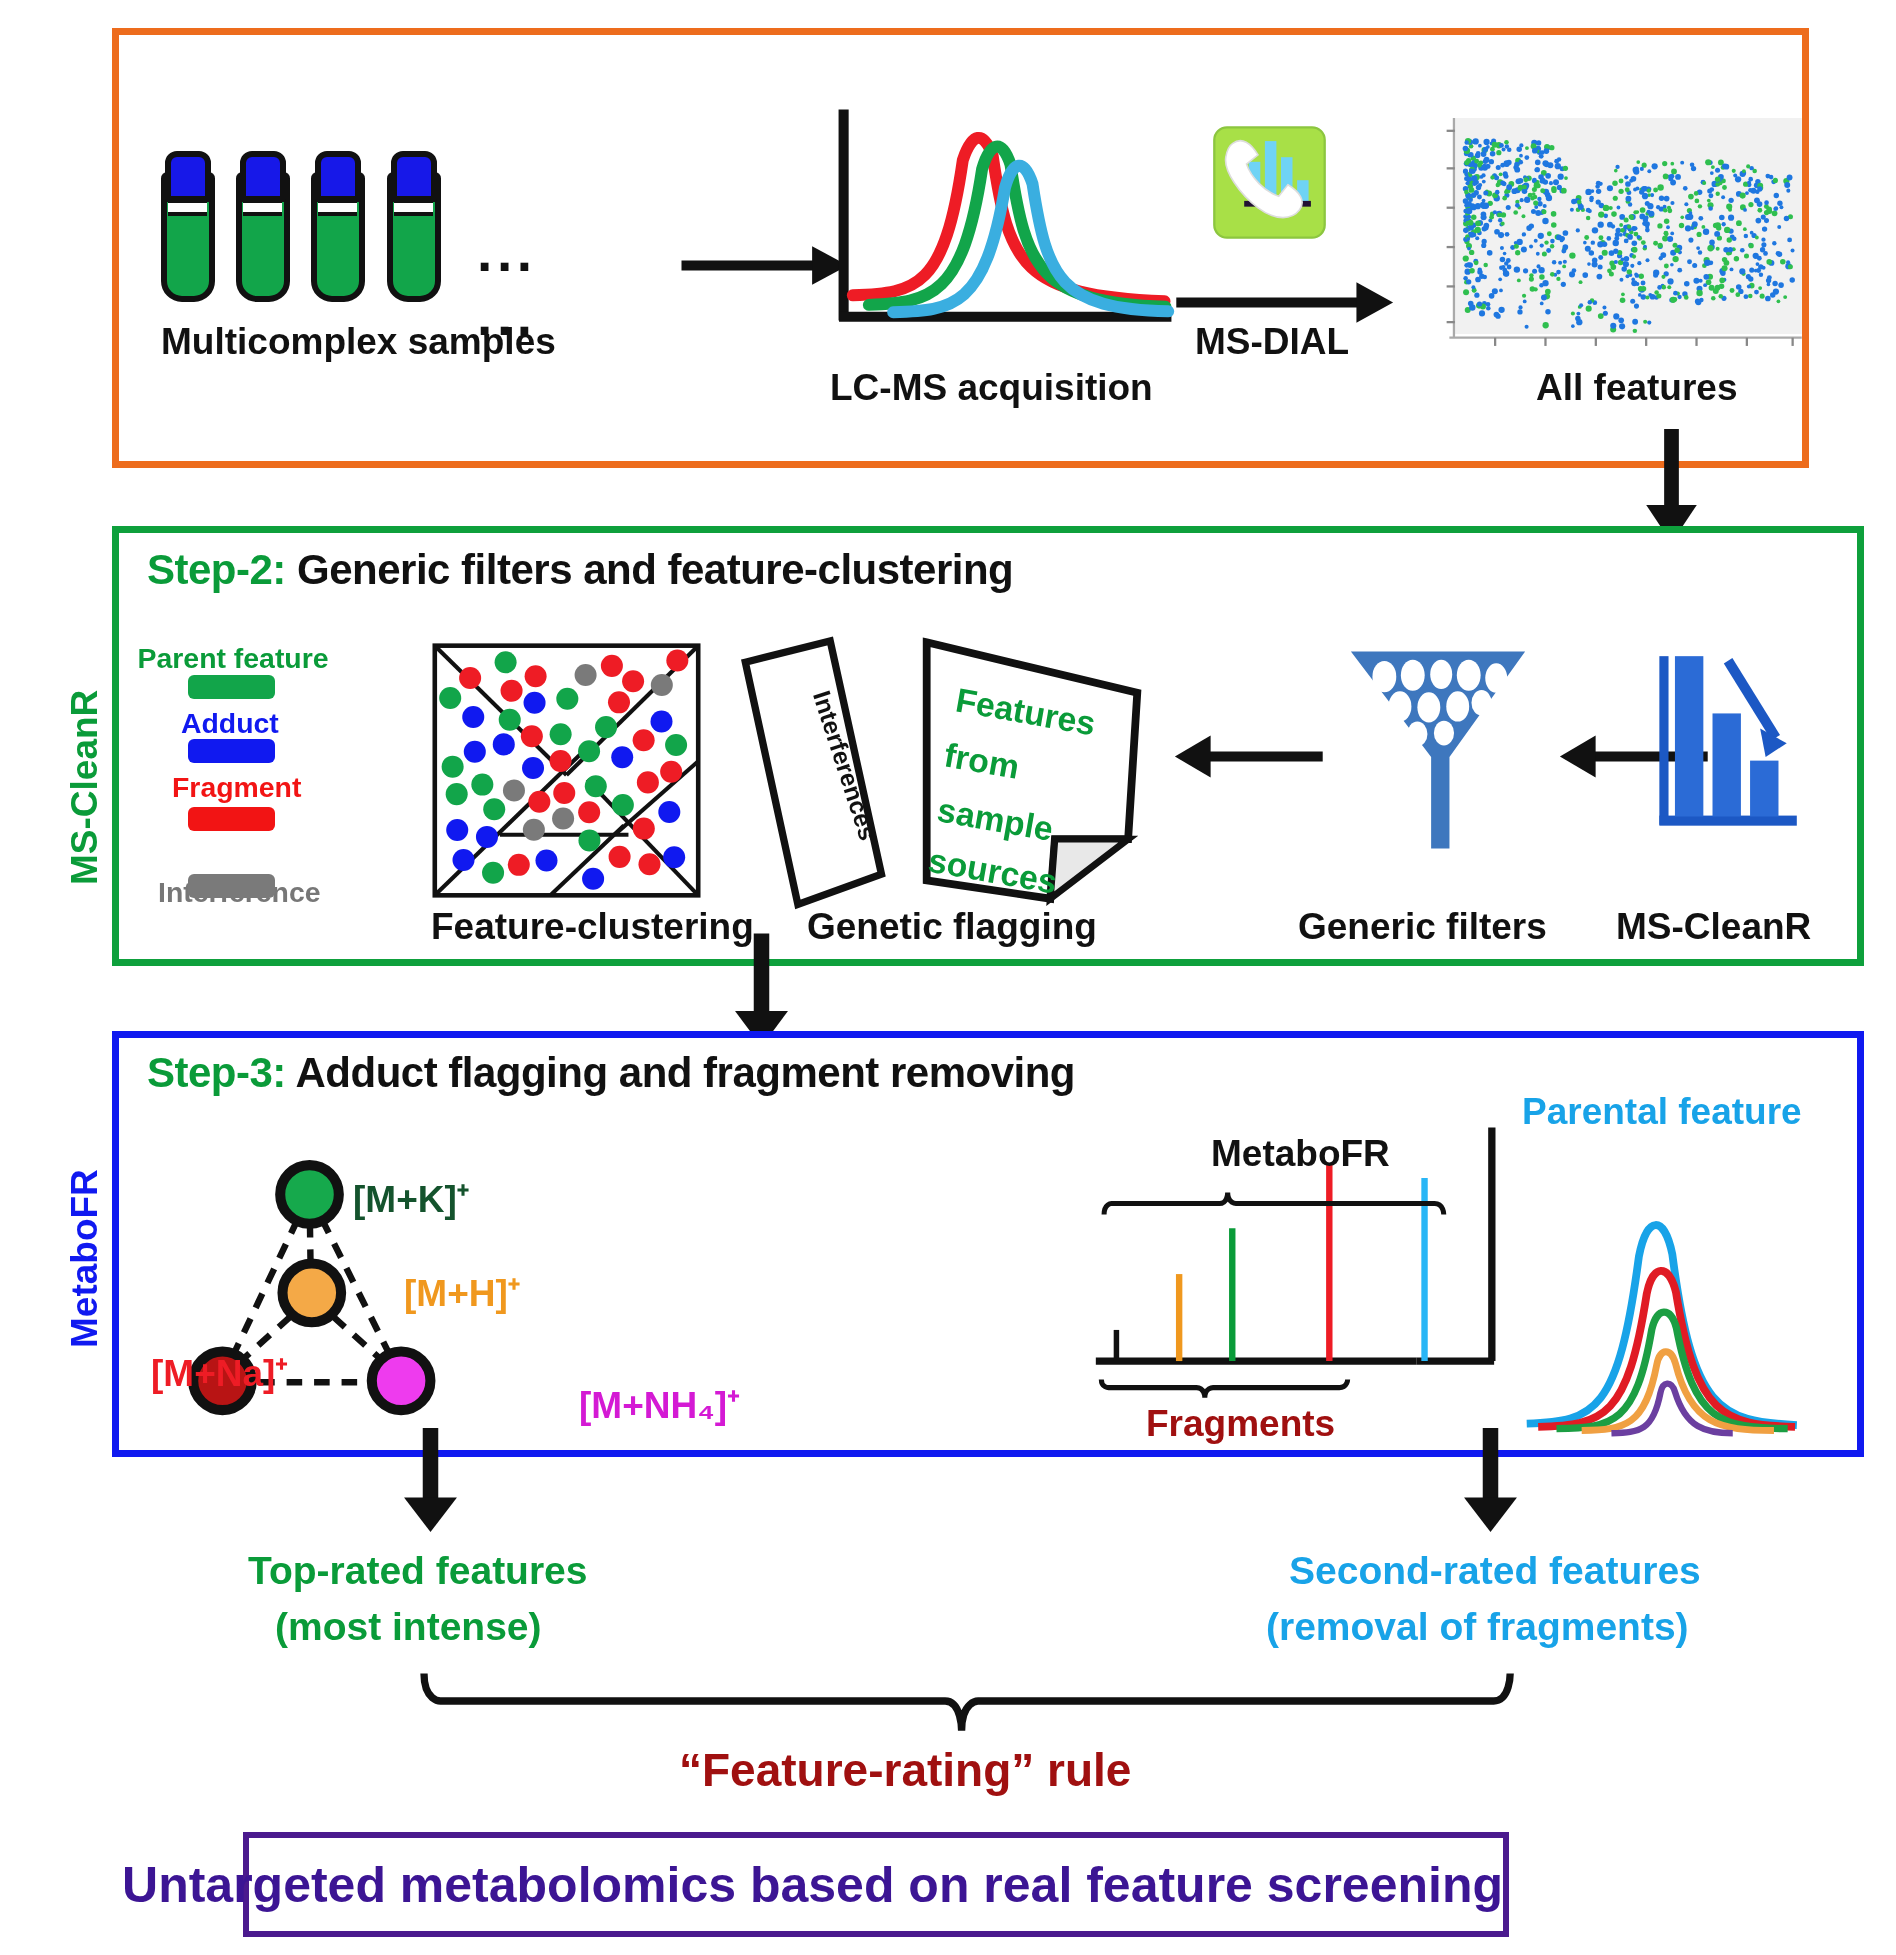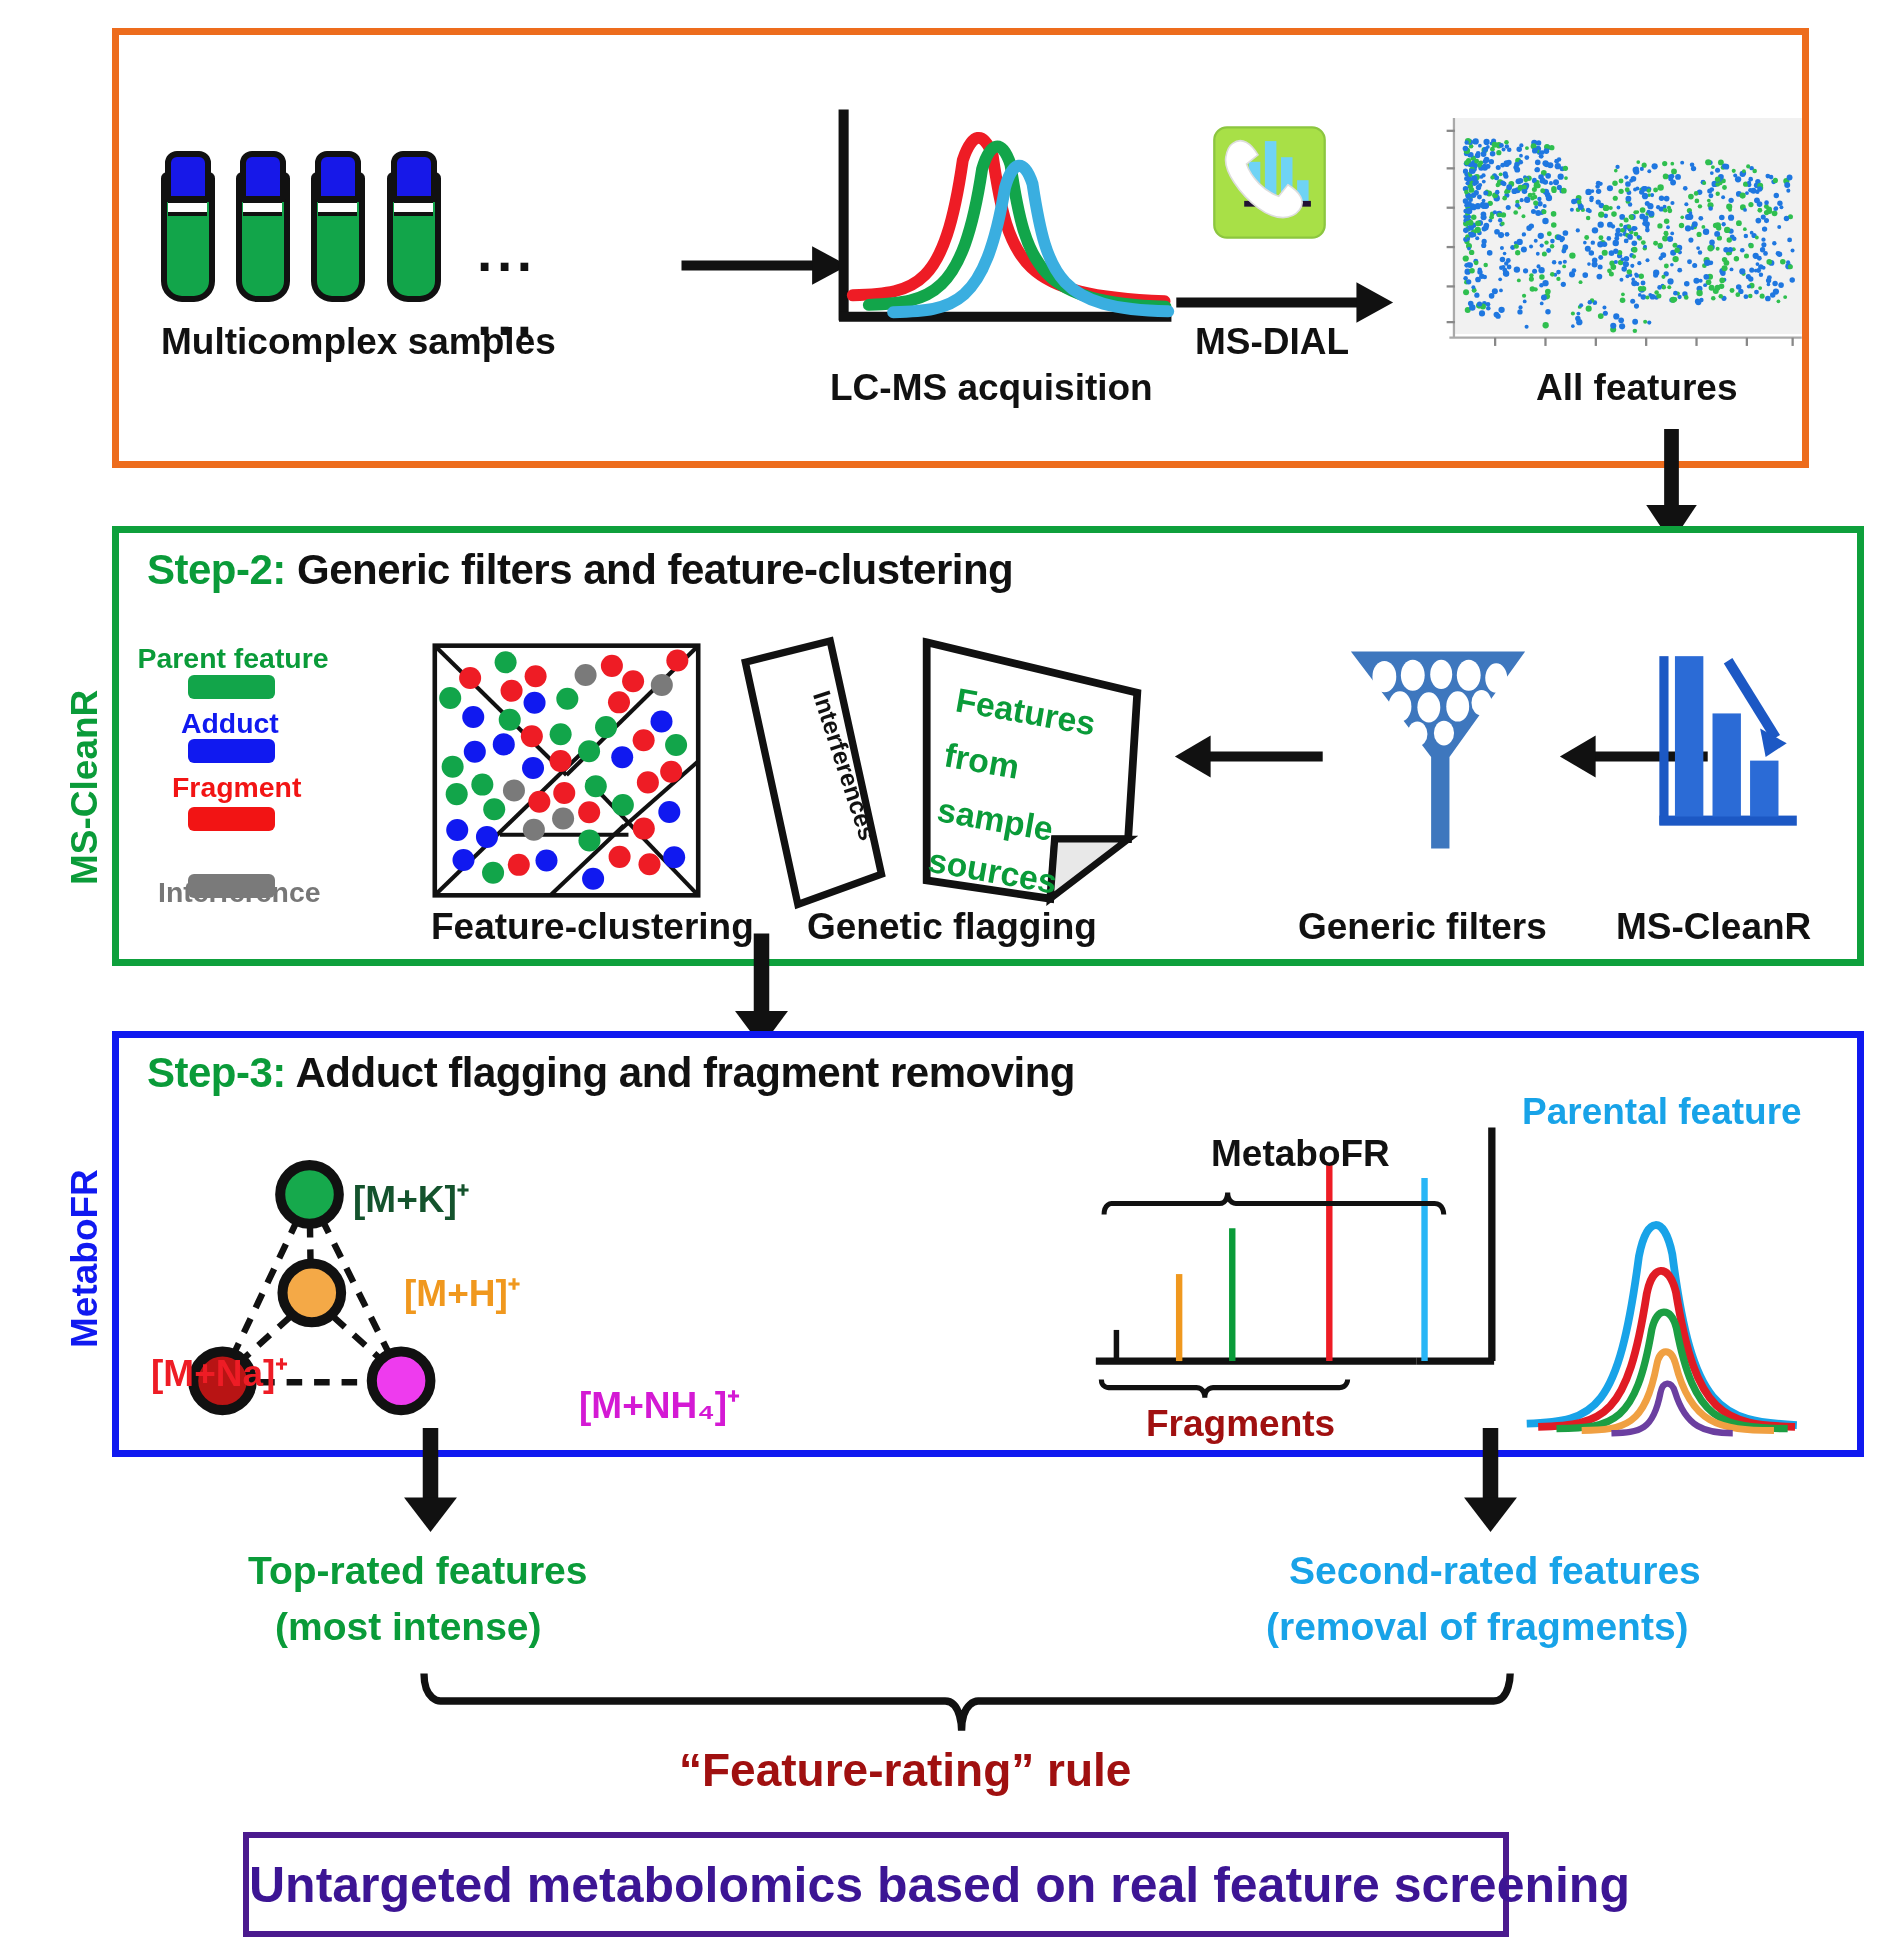--- a/index.html
+++ b/index.html
@@ -29,21 +29,21 @@
              border:6px solid #111;border-radius:12px 12px 2.8px 2.8px;box-sizing:border-box;}
   .vial .band{position:absolute;left:7.3px;top:48px;width:39px;height:9.2px;background:#fff;
               border-top:4.1px solid #111;border-bottom:4.1px solid #111;box-sizing:content-box;}
   .ellipsis{position:absolute;font-weight:bold;font-size:55px;color:#111;letter-spacing:4.6px;}
 
   
   .legend-label{position:absolute;white-space:nowrap;font-weight:bold;font-size:28.4px;}
   .legend-swatch{position:absolute;width:87px;height:24px;border-radius:6px;}
   .finalbox{position:absolute;left:243px;top:1832px;width:1266px;height:105px;
             border:6.4px solid #4B1A8E;box-sizing:border-box;background:#fff;
-            display:flex;align-items:center;justify-content:flex-start;}
+            display:flex;align-items:center;justify-content:flex-end;}
   .finalbox span{font-size:50px;font-weight:bold;color:#3C1594;white-space:nowrap;}
 
   .outlabel{position:absolute;white-space:nowrap;font-weight:bold;font-size:39px;text-align:center;}
 
   svg{display:block;overflow:visible;}
 </style>
 </head>
 <body>
 
 <div id="page">

